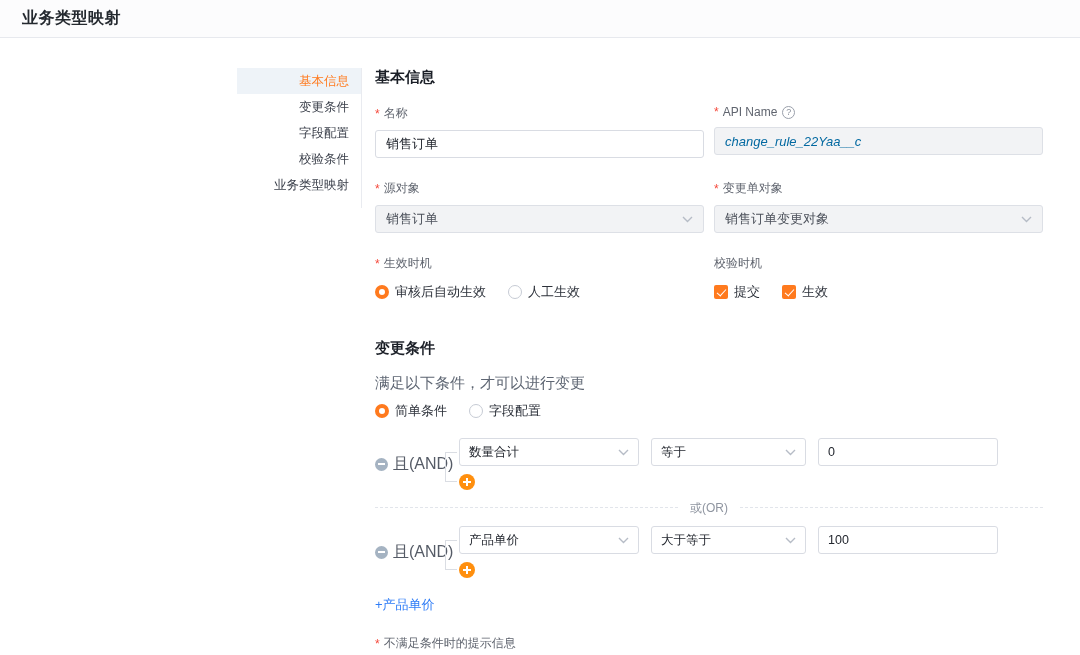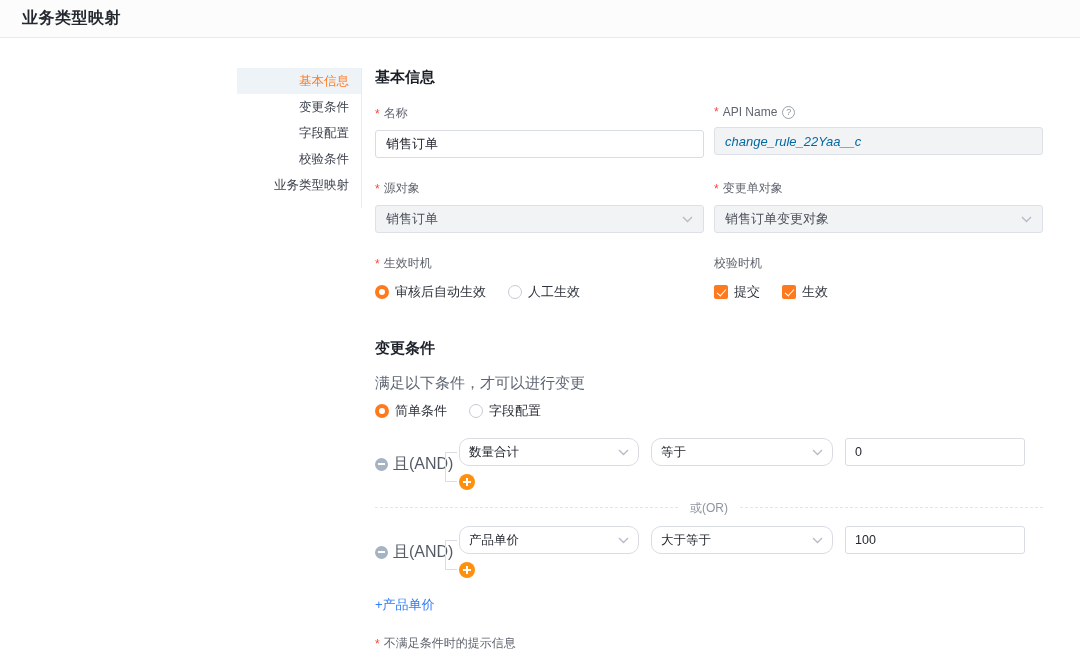--- a/index.html
+++ b/index.html
@@ -56,24 +56,24 @@
   .group-left { width:70px; display:flex; align-items:center; gap:5px; flex:none; }
   .minus-icon { width:13px; height:13px; border-radius:50%; background:#a5b3c2; position:relative;
     cursor:pointer; flex:none; }
   .minus-icon::after { content:""; position:absolute; left:3px; top:5.6px; width:7px; height:1.8px;
     background:#fff; }
   .group-logic { font-size:16px; color:#555b66; white-space:nowrap; }
   .bracket { width:12px; flex:none; margin-top:14px; height:30px;
     border:1px solid #dadde3; border-right:none; }
   .group-rows { flex:1; margin-left:2px; }
   .cond-row { display:flex; gap:12px; }
-  .cond-select { width:180px; flex:none; background:#fff; border:1px solid #d9dce3; border-radius:10px;
+  .cond-select { width:180px; flex:none; background:#fff; border:1px solid #d9dce3; border-radius:3px;
     height:28px; display:flex; align-items:center; justify-content:space-between; padding:0 9px;
     font-size:12.5px; color:#23272f; cursor:pointer; }
-  .cond-select.op { width:182px;align-items:center; }
+  .cond-select.op { width:155px;align-items:center; }
   .cond-value { width:180px; flex:none; height:28px; border:1px solid #d9dce3; border-radius:3px;
     padding:0 9px; font-size:12.5px; color:#23272f; outline:none; font-family:inherit; }
   .plus-icon { margin-top:8px; width:16px; height:16px; border-radius:50%; background:#ff8f0e;
     position:relative; cursor:pointer; }
   .plus-icon::before, .plus-icon::after { content:""; position:absolute; background:#fff; }
   .plus-icon::before { left:4px; top:7.2px; width:8px; height:1.8px; }
   .plus-icon::after { left:7.2px; top:4px; width:1.8px; height:8px; }
 
   .or-divider { position:relative; border-top:1px dashed #e2e5eb; margin:17px 0 0 0; }
   .or-divider span { position:absolute; left:50%; top:-8px; transform:translateX(-50%);

